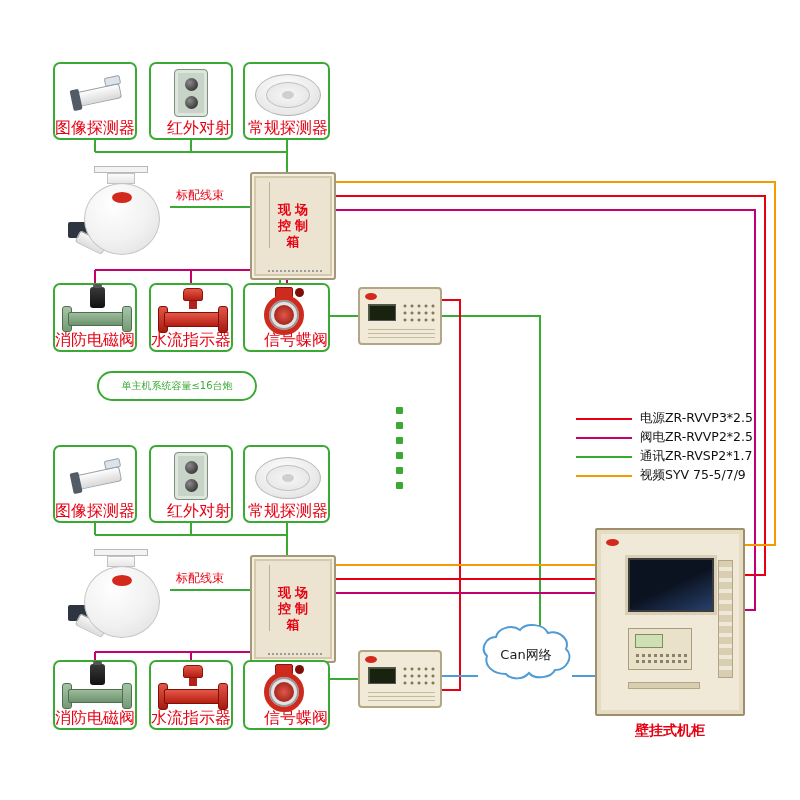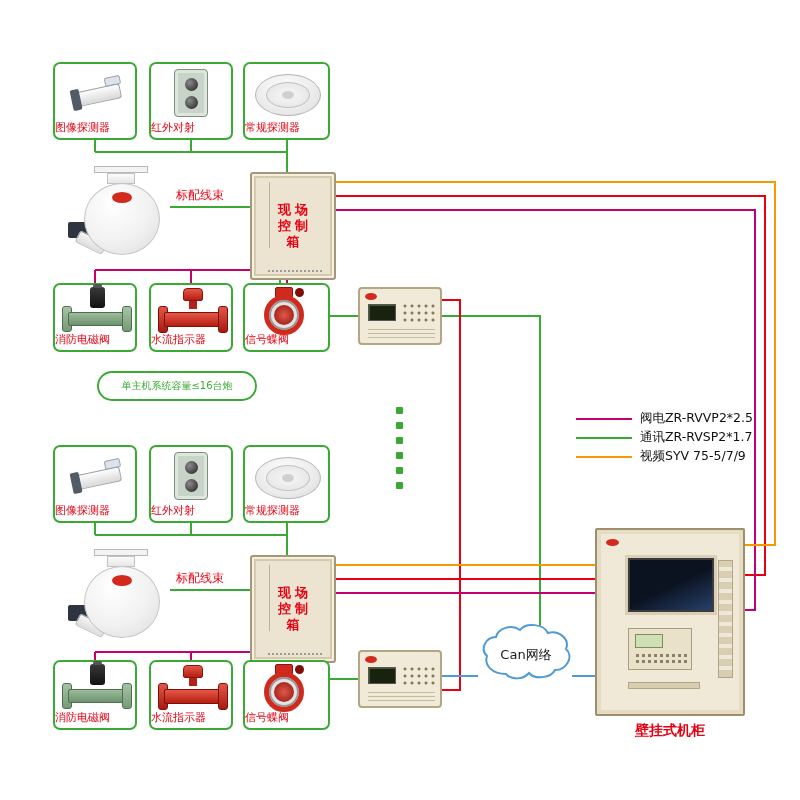--- a/index.html
+++ b/index.html
@@ -12,21 +12,21 @@
   .wires polyline{fill:none;stroke-width:2}
   g.comms polyline{stroke:var(--c-comms,#3aaa35)}
   g.power polyline{stroke:var(--c-power,#e60012)}
   g.valvew polyline{stroke:var(--c-valve,#c4006e)}
   g.video polyline{stroke:var(--c-video,#f59a00)}
   g.canw polyline{stroke:var(--c-can,#4f9bd5)}
 
   
   .devbox{position:absolute;z-index:2;background:#fff;border:2px solid var(--c-comms,#3aaa35);border-radius:7px;display:flex;flex-direction:column;padding-bottom:3px}
   .icon-area{position:relative;flex:1;width:100%}
-  .devlabel{color:var(--c-label,#e60012);font-size:11px;line-height:14px;text-align:left}
+  .devlabel{color:var(--c-label,#e60012);font-size:16px;line-height:14px;text-align:right}
 
   
   .ic-camera{position:absolute;left:12px;top:16px;width:60px;height:30px;transform:rotate(-12deg)}
   .cam-body{left:10px;top:8px;width:44px;height:15px;background:linear-gradient(#fdfdfd,#d9d9d9);border:1px solid #98a2aa;border-radius:3px}
   .cam-lens{left:4px;top:5px;width:9px;height:21px;background:#525c66;border-radius:2px}
   .cam-mount{left:40px;top:0;width:16px;height:9px;background:#dde3e8;border:1px solid #98a2aa;border-radius:2px}
 
   
   .ic-ir{position:absolute;left:23px;top:5px;width:34px;height:48px;background:#c9d4c9;border:1px solid #7e8f7e;border-radius:4px;box-shadow:inset 0 0 0 3px #dde6dd;display:flex;flex-direction:column;align-items:center;justify-content:center;gap:5px}
   .ir-eye{position:static;width:13px;height:13px;border-radius:50%;background:radial-gradient(circle at 35% 35%,#8a8a8a,#1d1d1d)}
@@ -247,20 +247,24 @@
     <i></i>
     <i></i>
     <i></i>
     <i></i>
     <i></i>
     <i></i>
   </div>
 
 <div class="legend">
   <div class="leg-row">
+    <span class="leg-line" style="background: rgb(230, 0, 18);"></span>
+    <span class="leg-label">电源ZR-RVVP3*2.5</span>
+  </div>
+  <div class="leg-row">
     <span class="leg-line" style="background: rgb(196, 0, 110);"></span>
     <span class="leg-label">阀电ZR-RVVP2*2.5</span>
   </div>
   <div class="leg-row">
     <span class="leg-line" style="background: rgb(58, 170, 53);"></span>
     <span class="leg-label">通讯ZR-RVSP2*1.7</span>
   </div>
   <div class="leg-row">
     <span class="leg-line" style="background: rgb(245, 154, 0);"></span>
     <span class="leg-label">视频SYV 75-5/7/9</span>

